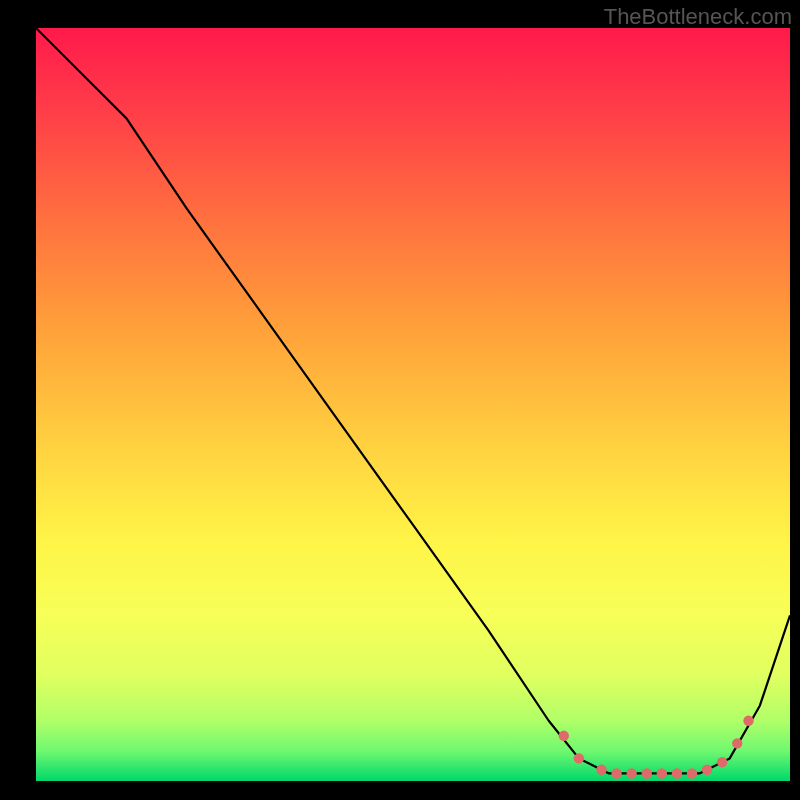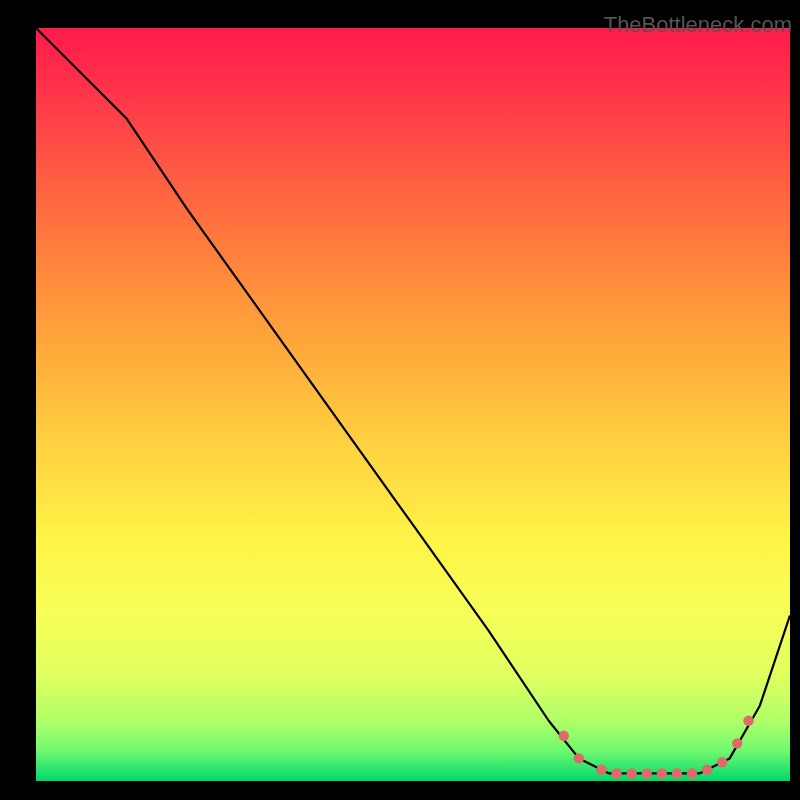--- a/index.html
+++ b/index.html
@@ -12,21 +12,21 @@
     font-family: Arial, Helvetica, sans-serif;
   }
   .container {
     width: 800px;
     height: 800px;
     position: relative;
     background: #000;
   }
   .watermark {
     position: absolute;
-    top: 12px;
+    top: 4px;
     right: 8px;
     color: #555;
     font-size: 22px;
     font-weight: 500;
     z-index: 10;
   }
   svg.chart {
     position: absolute;
     left: 0;
     top: 0;

